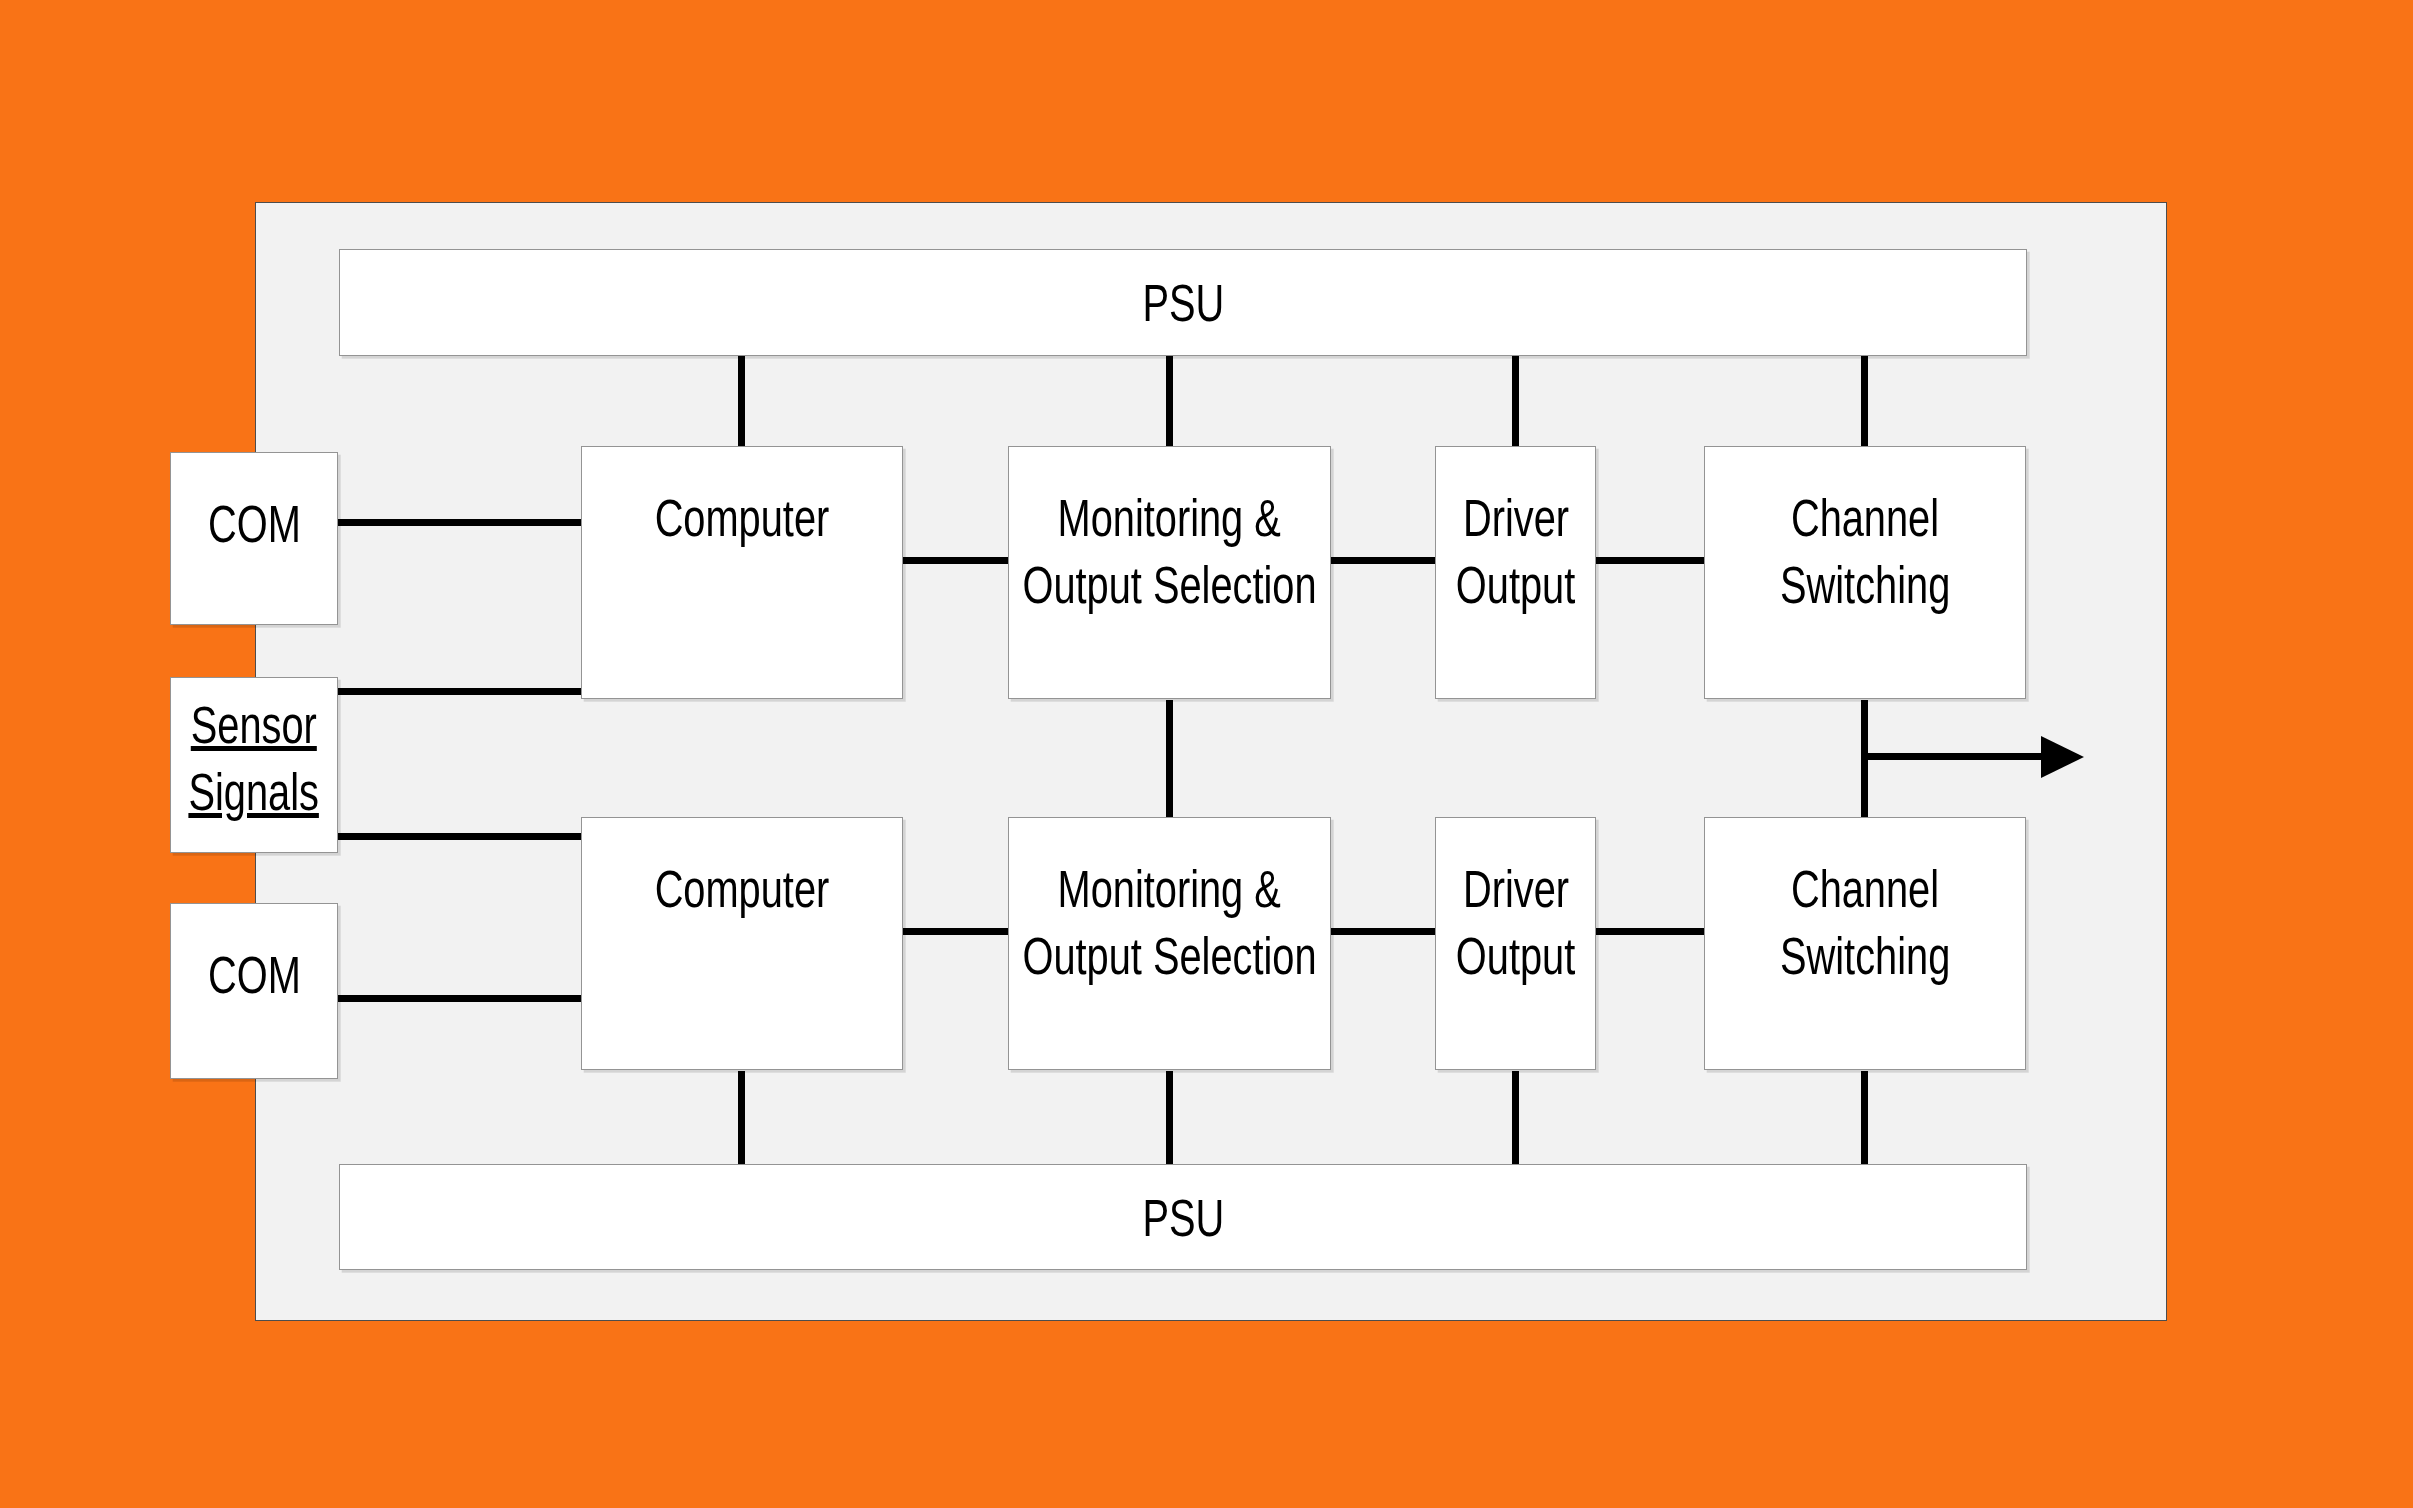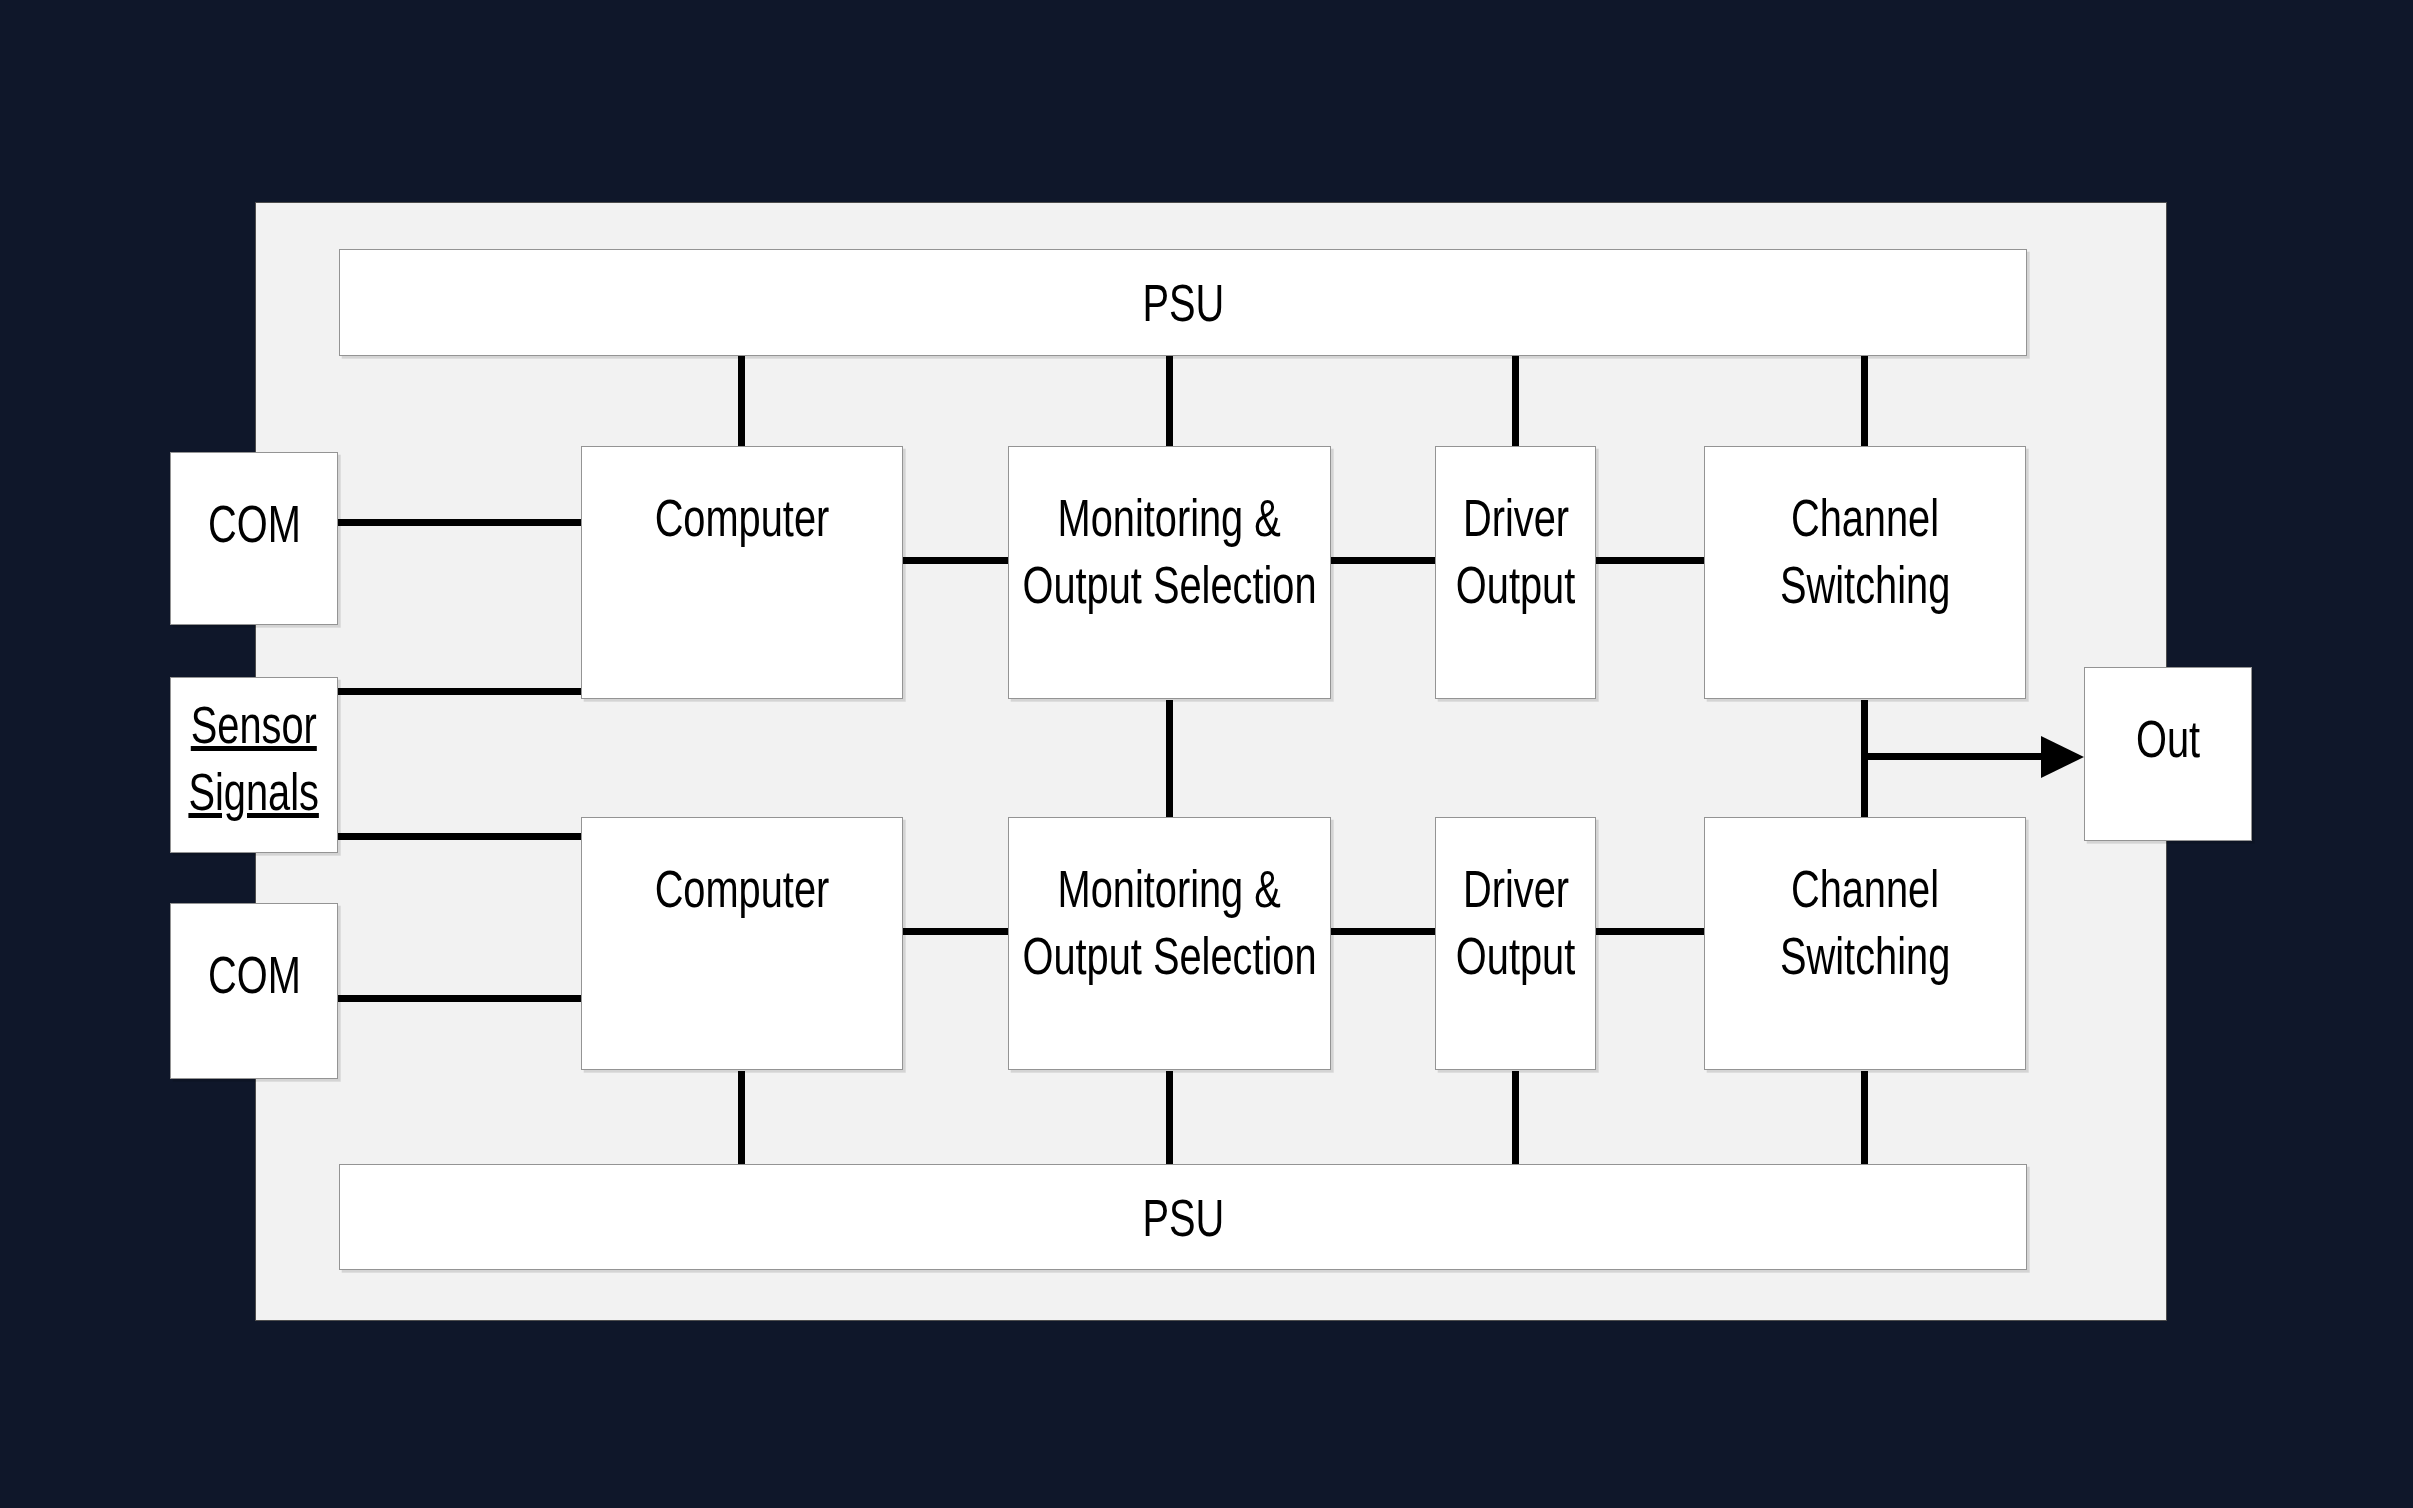--- a/index.html
+++ b/index.html
@@ -5,21 +5,21 @@
   html, body {
     margin: 0;
     padding: 0;
     background: #ffffff;
     font-family: "Liberation Sans", sans-serif;
   }
   #canvas {
     position: relative;
     width: 2413px;
     height: 1509px;
-    background: #0f172a;
+    background: #f97316;
     overflow: hidden;
     color: #000;
   }
   
   #container {
     position: absolute;
     left: 255px; top: 202px;
     width: 1912px; height: 1119px;
     background: var(--container-fill, #f2f2f2);
     border: 1.8px solid var(--container-border, #4d4d4d);
@@ -143,18 +143,15 @@
     <span class="lbl pt42">COM</span>
   </div>
   <div class="box" style="left:170px; top:677px; width:168px; height:176px;text-decoration:underline;">
     <span class="lbl pt15">Sensor</span>
     <span class="lbl">Signals</span>
   </div>
   <div class="box" style="left:170px; top:903px; width:168px; height:176px;">
     <span class="lbl pt42">COM</span>
   </div>
 
-  <div class="box" style="left:2084px; top:667px; width:168px; height:174px;">
-    <span class="lbl pt42">Out</span>
-  </div>
 
 </div>
 
 
 </body></html>

